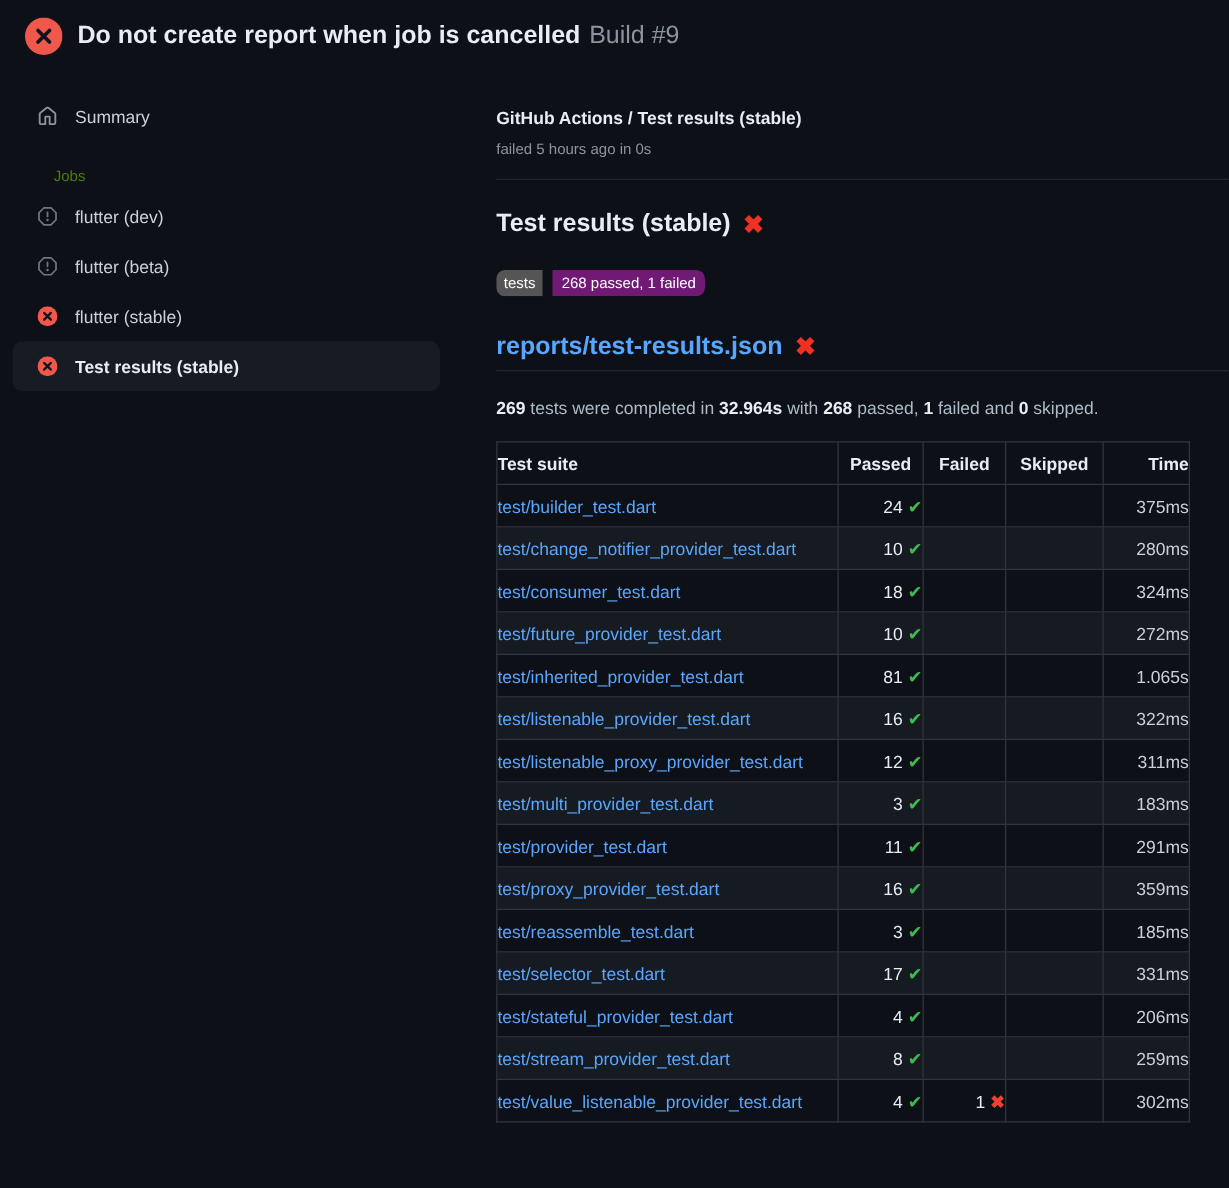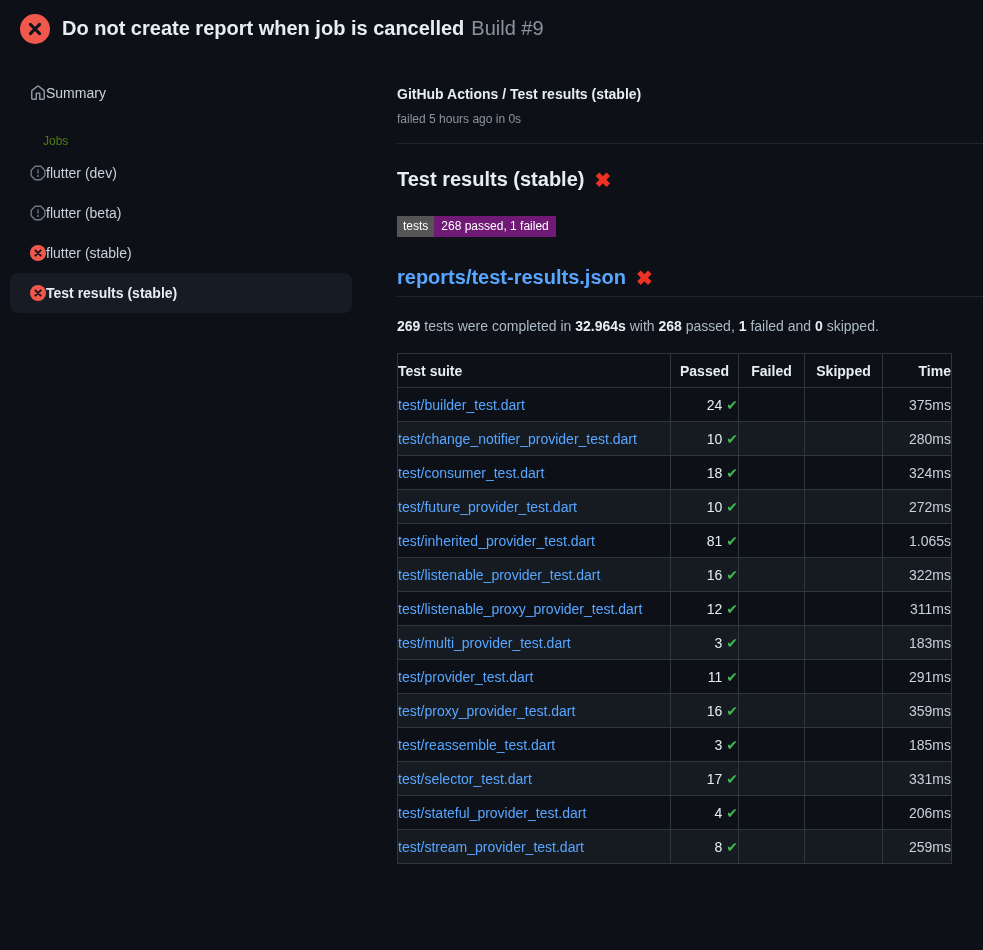--- a/index.html
+++ b/index.html
@@ -19,21 +19,21 @@
   }
   .fail-circle-lg {
     width:30px; height:30px; flex:0 0 30px;
   }
   .app-title { margin-left:12px; font-size:20px; font-weight:bold; color:#e6edf3; white-space:nowrap; }
   .app-build { margin-left:7px; font-size:20px; font-weight:normal; color:#8b949e; white-space:nowrap; }
 
   
   .sidebar { position:absolute; top:73px; left:0; width:380px; }
   .side-item {
-    display:flex; align-items:center; 
+    display:flex; align-items:center; gap:14px;
     height:40px; padding-left:30px; font-size:14px; color:#c9d1d9;
     cursor:pointer;
   }
   .side-item.summary { height:40px; }
   .jobs-label { padding-left:43px; margin-top:21px; margin-bottom:5px; font-size:12px; color:#4d7c0f; }
   .side-item.selected {
     background:#171c24; border-radius:8px;
     margin:0 28px 0 10px; padding-left:20px;
     font-weight:bold; color:#e6edf3;
   }
@@ -45,21 +45,21 @@
   .status-line { position:absolute; top:39px; left:0; font-size:12px; color:#8b949e; }
   .divider { position:absolute; left:0; right:0; border-top:1px solid #21262d; }
   .div1 { top:70px; }
   .section-title {
     position:absolute; top:95px; left:0; font-size:20px; font-weight:bold; color:#e6edf3;
     display:flex; align-items:center; gap:10px;
   }
   .cross-mark { color:#ef3124; font-weight:bold; font-size:20px; line-height:1; }
   .badge {
     position:absolute; top:143px; left:0;
-    display:inline-flex; font-size:12px; border-radius:0; overflow:hidden; cursor:pointer;
+    display:inline-flex; font-size:12px; border-radius:7px; overflow:hidden; cursor:pointer;gap:8px;
   }
   .badge-label { background:#555555; color:#ffffff; padding:3px 6px 4px; }
   .badge-value { background:#701a75; color:#ffffff; padding:3px 7px 4px; }
   .report-title {
     position:absolute; top:193px; left:0; font-size:20px; font-weight:bold; color:#58a6ff;
     display:flex; align-items:center; gap:10px; cursor:pointer;
   }
   .div2 { top:223px; }
   .summary-line { position:absolute; top:245px; left:0; font-size:14px; color:#adbac7; }
   .summary-line strong { color:#e6edf3; }
@@ -285,15 +285,22 @@
           <td class="c-skipped"></td>
           <td class="c-time">206ms</td>
         </tr>
         <tr>
           <td class="c-suite"><span class="suite-link">test/stream_provider_test.dart</span></td>
           <td class="c-passed"><span class="num">8</span><span class="check">✔</span></td>
           <td class="c-failed"></td>
           <td class="c-skipped"></td>
           <td class="c-time">259ms</td>
         </tr>
+        <tr>
+          <td class="c-suite"><span class="suite-link">test/value_listenable_provider_test.dart</span></td>
+          <td class="c-passed"><span class="num">4</span><span class="check">✔</span></td>
+          <td class="c-failed"><span class="num">1</span><span class="xmark">✖</span></td>
+          <td class="c-skipped"></td>
+          <td class="c-time">302ms</td>
+        </tr>
       </tbody>
   </table>
 </div>
 
 </body></html>

